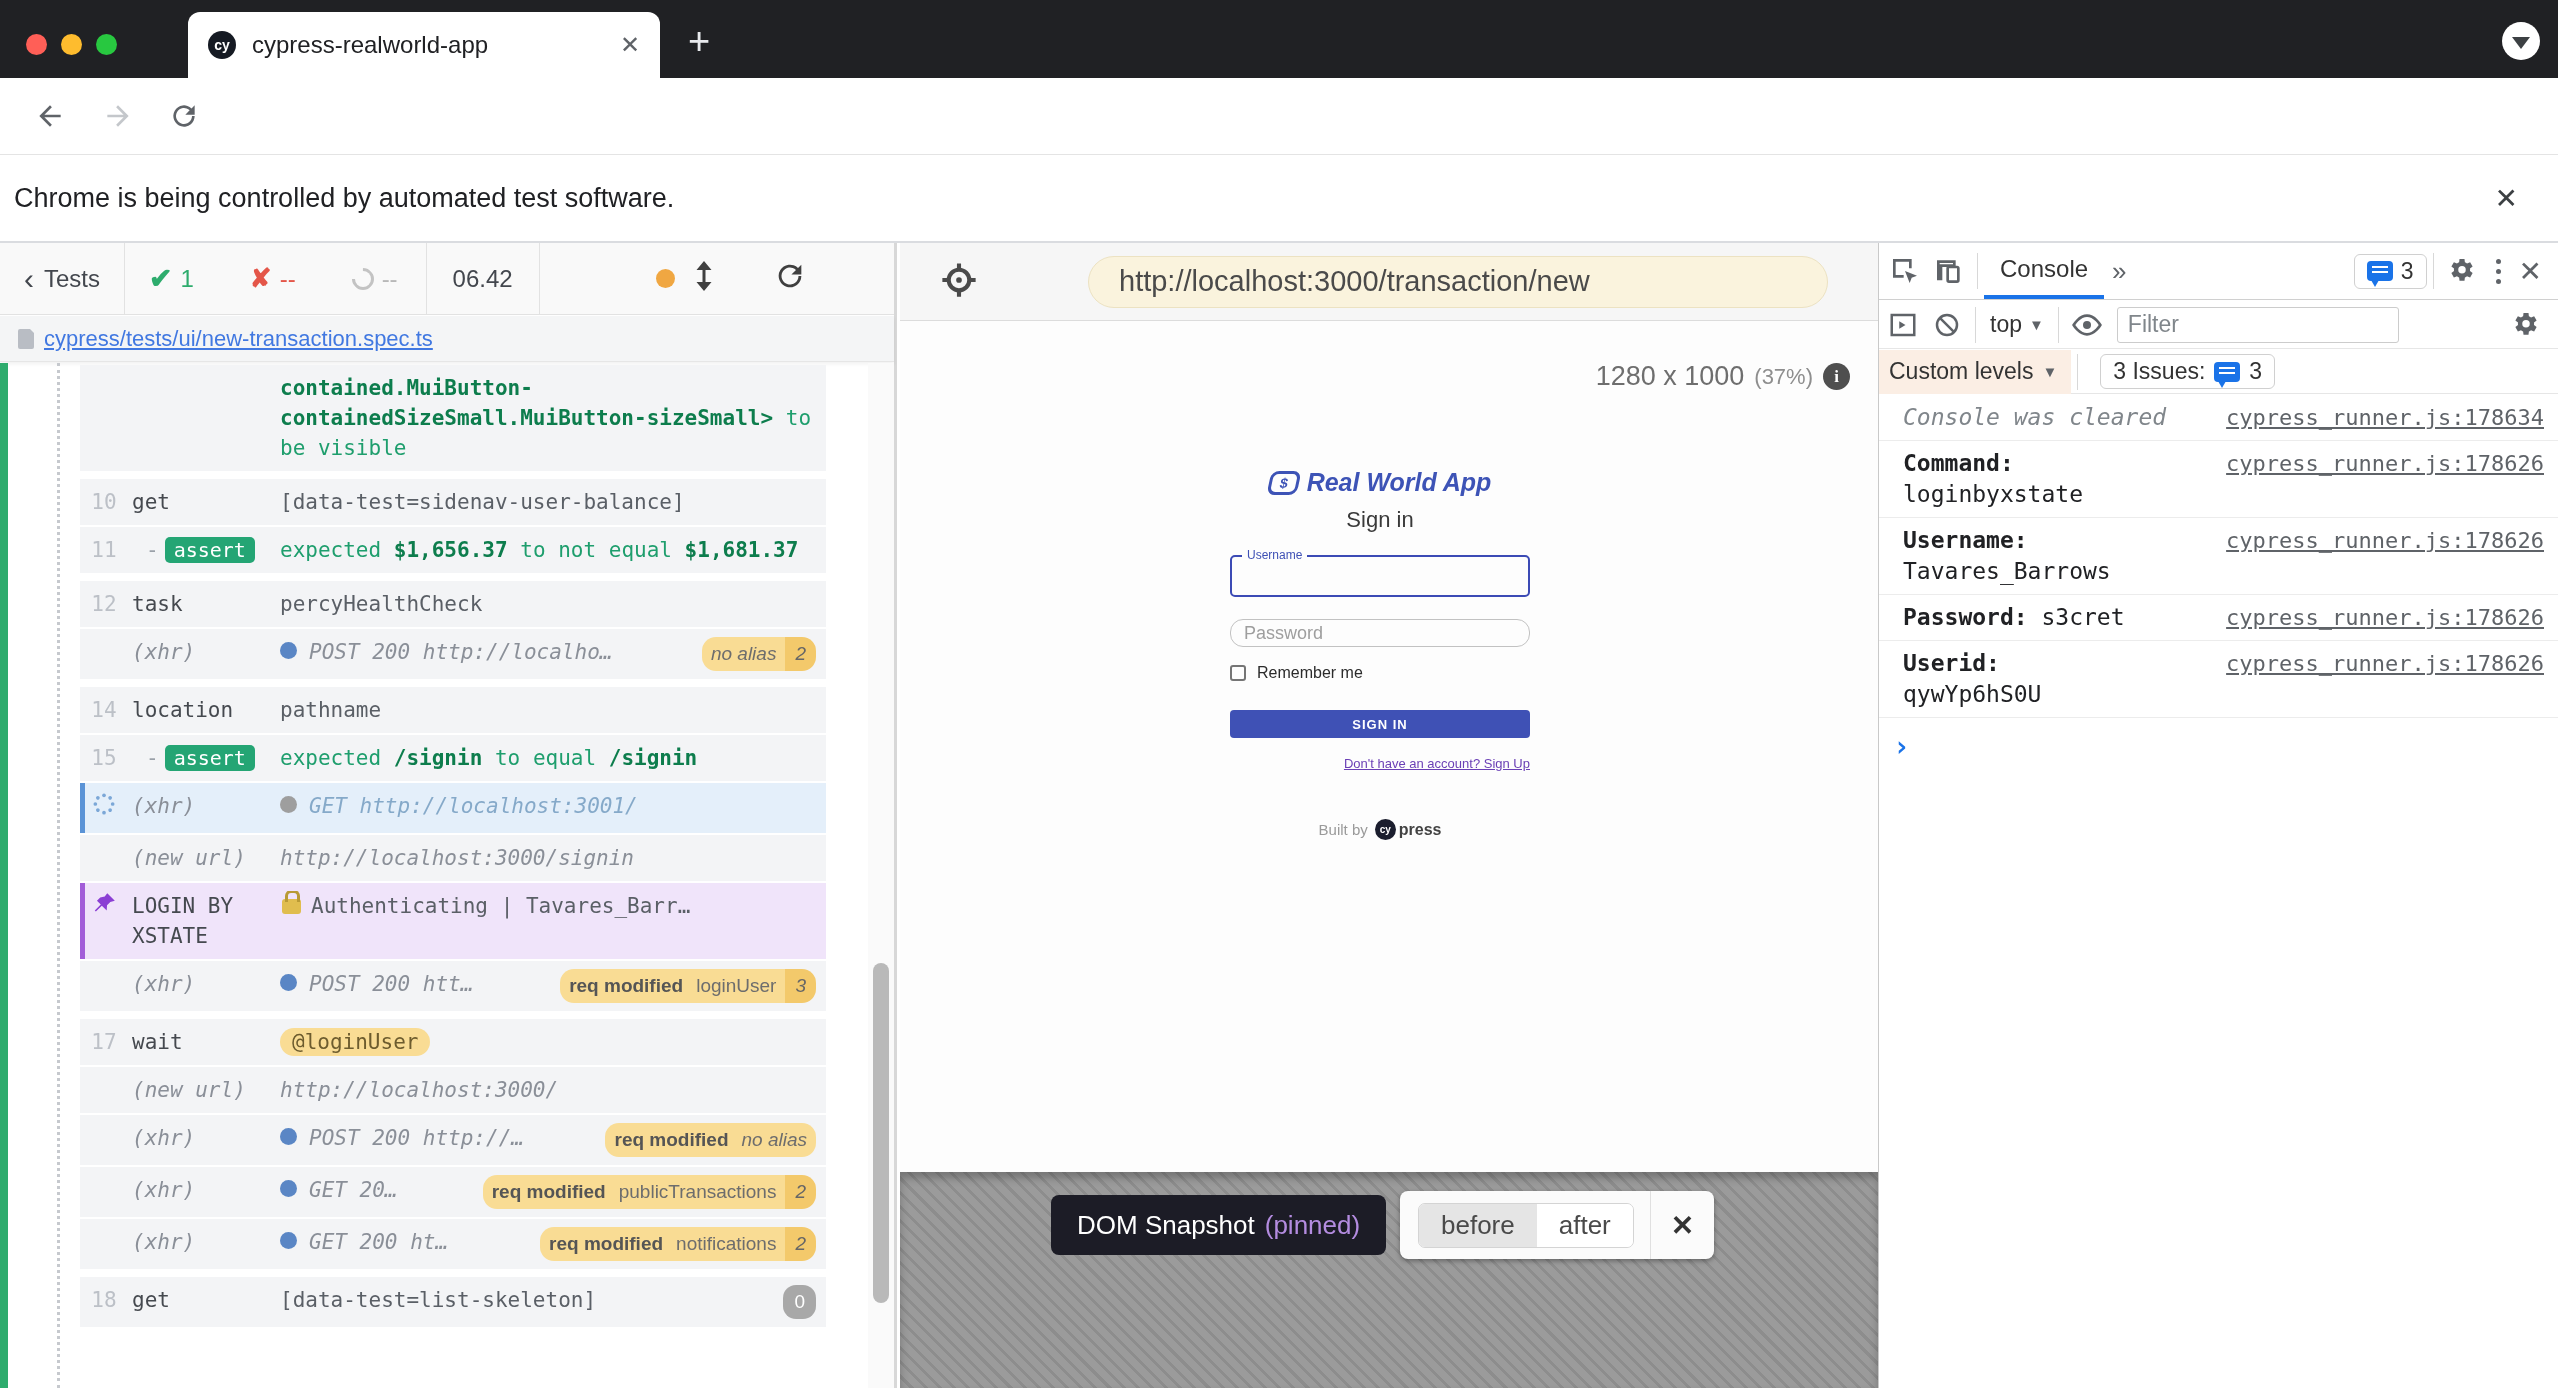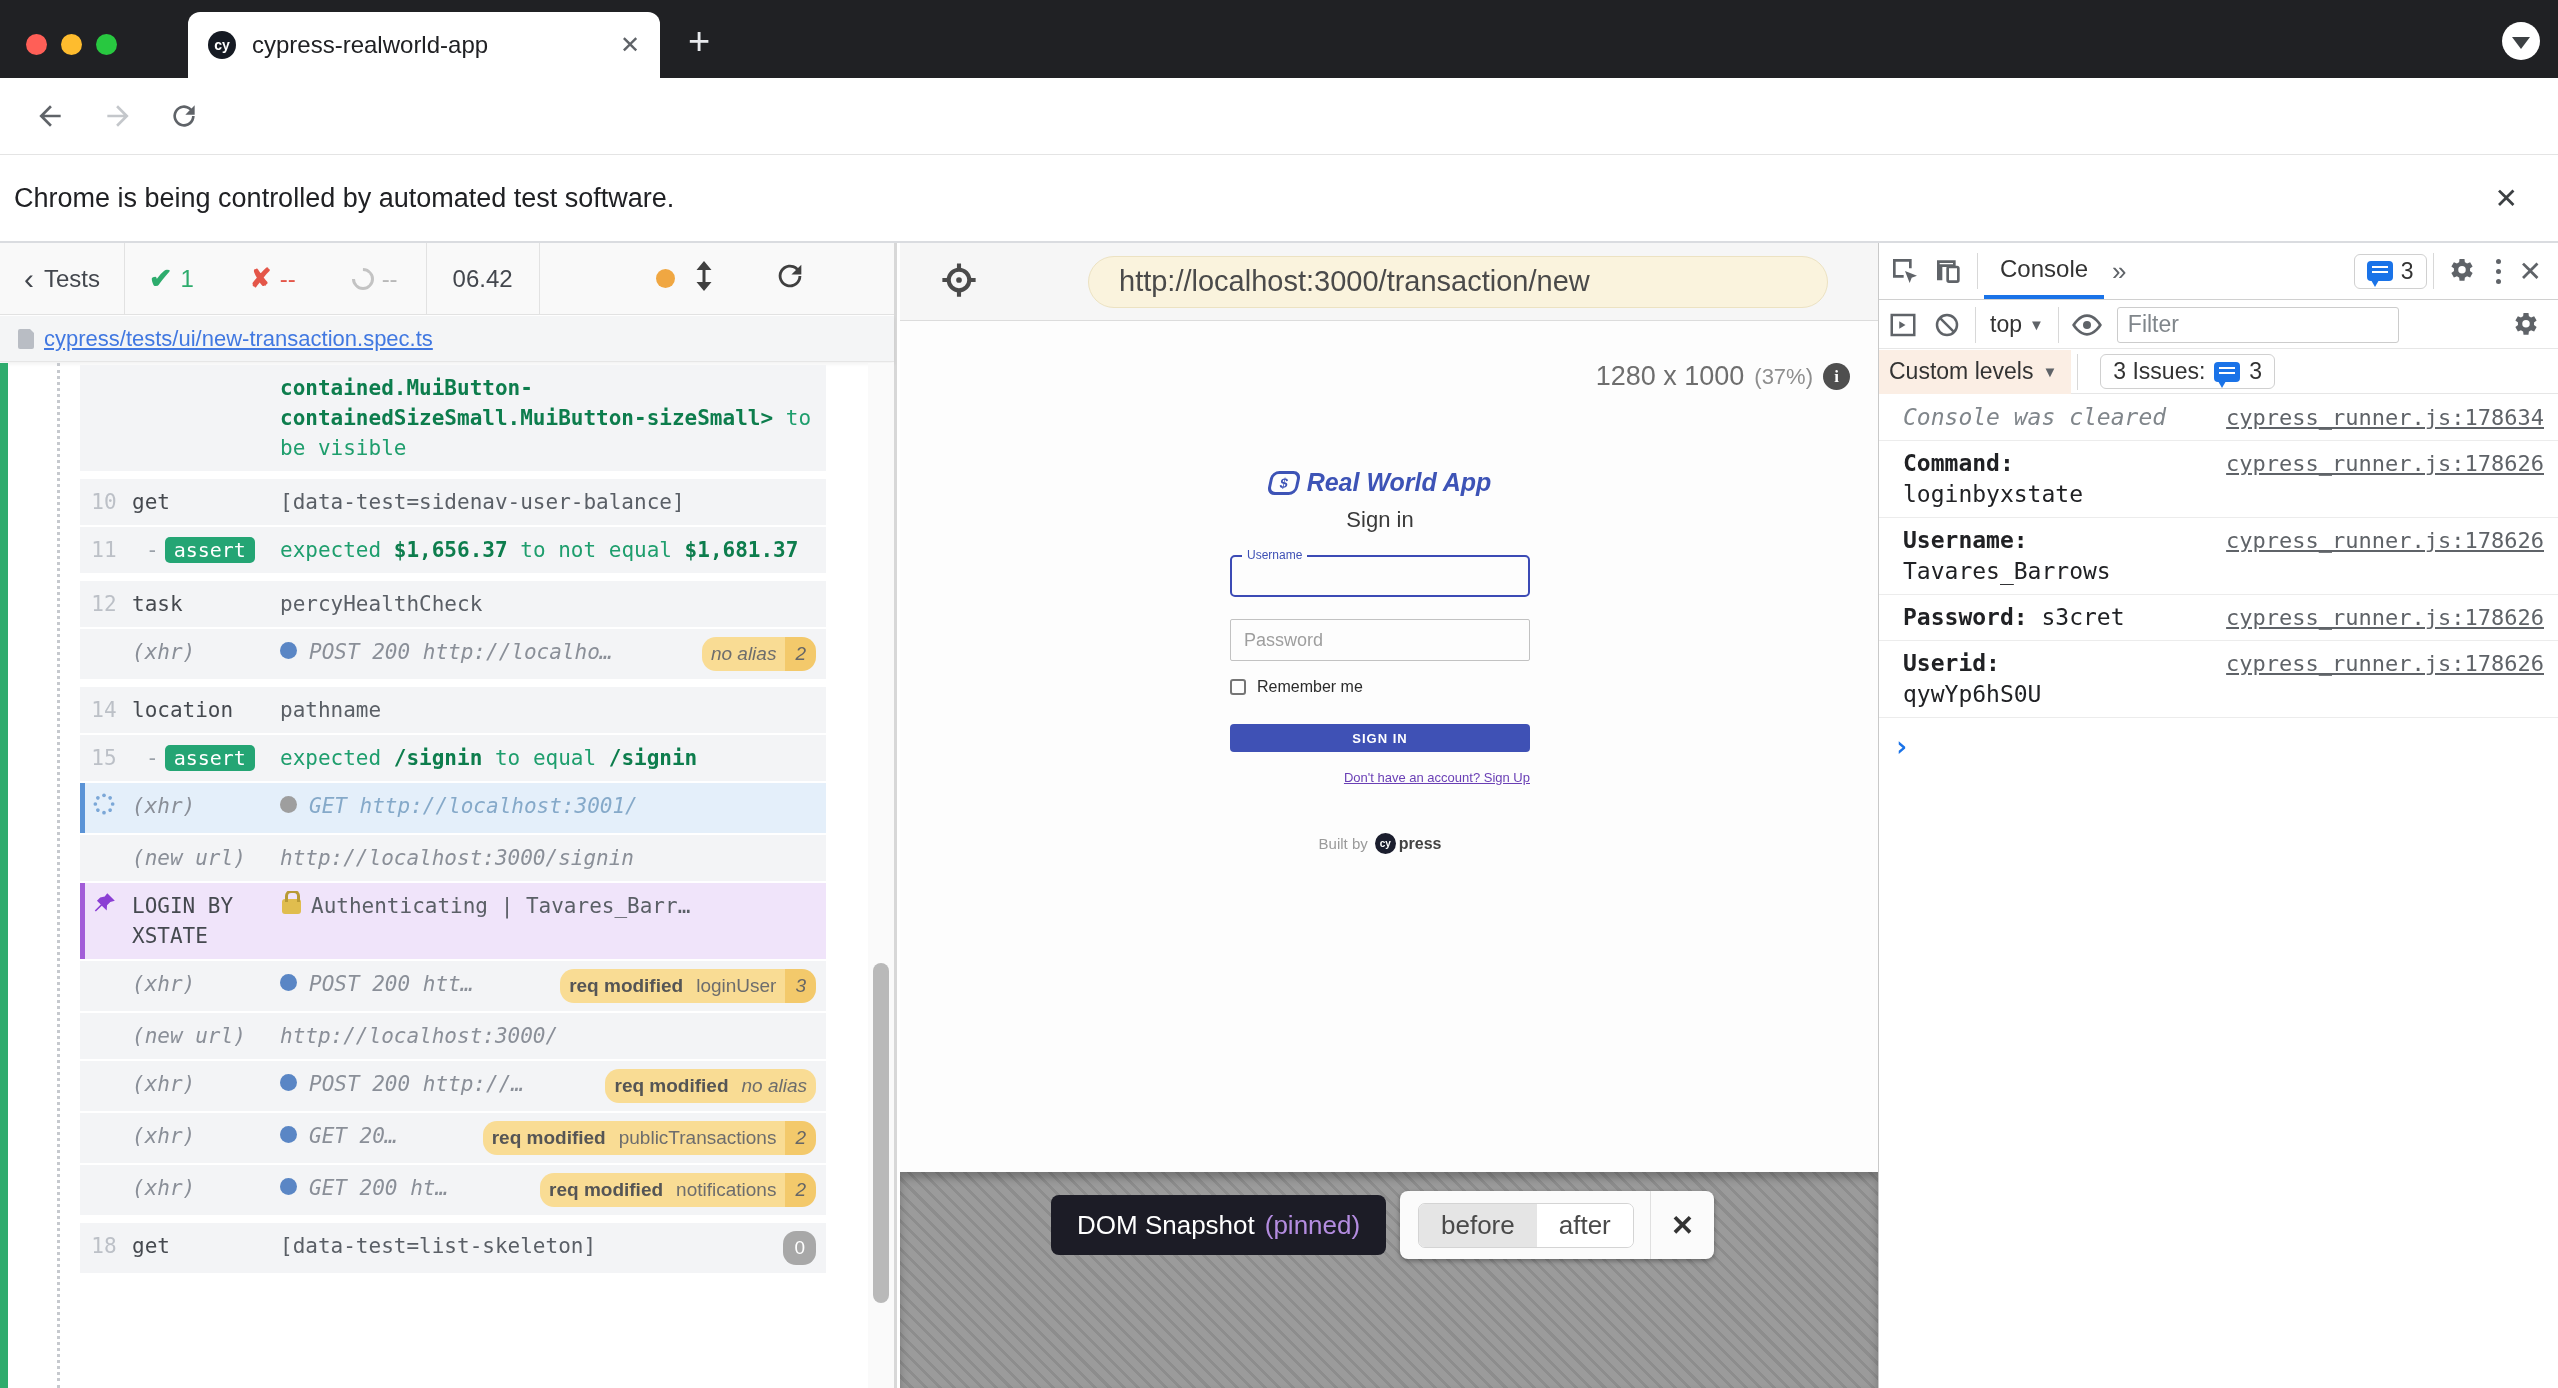--- a/index.html
+++ b/index.html
@@ -106,21 +106,21 @@
   .vp-size { font-size:27px; color:#6e6e6e; }
   .vp-scale { font-size:22px; color:#8e8e8e; }
   .vp-info-ic { width:27px; height:27px; border-radius:50%; background:#4f4f4f; color:#fff; font-size:17px; font-weight:bold; display:flex; align-items:center; justify-content:center; font-family:"Liberation Serif",serif; }
   .app { position:absolute; left:330px; top:225px; width:300px; }
   .brand-row { display:flex; align-items:center; justify-content:center; gap:8px; }
   .brand-mark { width:30px; height:24px; border:3px solid #3d53b6; border-radius:8px; transform:skewX(-12deg); display:flex; align-items:center; justify-content:center; color:#3d53b6; font-size:14px; font-weight:bold; }
   .brand-name { font-size:25px; font-weight:bold; font-style:italic; color:#3d53b6; }
   .signin-h { text-align:center; font-size:22px; color:#3a3a3a; margin-top:10px; }
   .fld-user { margin-top:22px; height:42px; border:2px solid #3c4bb5; border-radius:5px; position:relative; background:#fdfdfd; }
   .fld-user .lbl { position:absolute; left:10px; top:-9px; background:#fdfdfd; padding:0 5px; font-size:12px; color:#3f51b5; }
-  .fld-pass { margin-top:22px; height:42px; border:1px solid #c2c2c2; border-radius:2px; display:flex; align-items:center; padding-left:13px; font-size:18px; color:#9e9e9e; background:#fdfdfd; }
+  .fld-pass { margin-top:22px; height:28px; border:1px solid #c2c2c2; border-radius:13px; display:flex; align-items:center; padding-left:13px; font-size:18px; color:#9e9e9e; background:#fdfdfd; }
   .remember { margin-top:17px; display:flex; align-items:center; gap:11px; }
   .remember .box { width:16px; height:16px; border:2px solid #757575; border-radius:3px; }
   .remember .txt { font-size:16px; color:#2b2b2b; }
   .signin-btn { margin-top:28px; height:28px; background:#3f51b5; border-radius:4px; color:#fff; font-size:13px; font-weight:bold; letter-spacing:1px; display:flex; align-items:center; justify-content:center; }
   .signup-link { margin-top:18px; text-align:right; font-size:13px; color:#6a3fb5; text-decoration:underline; }
   .builtby { margin-top:48px; display:flex; align-items:center; justify-content:center; gap:7px; }
   .builtby .gray { font-size:15px; color:#9a9a9a; }
   .cy-circ { width:21px; height:21px; border-radius:50%; background:#1b1e2e; color:#fff; font-size:10px; font-weight:bold; display:flex; align-items:center; justify-content:center; }
   .cy-word { font-size:16px; font-weight:bold; color:#434343; margin-left:-4px; }
   .stripes { position:absolute; left:0; top:929px; width:100%; height:216px;
@@ -364,20 +364,25 @@
             <span class="c-method">(xhr)</span>
             <span class="c-msg"><span class="xdot blue"></span><span>POST 200 htt…</span></span>
             <span class="c-badges">
               <span class="badge-group">
                 <span class="badge-seg b">req modified</span>
                 <span class="badge-seg">loginUser</span>
                 <span class="badge-seg cnt">3</span>
               </span>
             </span>
           </div>
+          <div class="crow cmd gap">
+            <span class="c-num">17</span>
+            <span class="c-method">wait</span>
+            <span class="c-msg"><span class="alias-pill">@loginUser</span></span>
+          </div>
           <div class="crow newurl">
             <span class="c-num"></span>
             <span class="c-method">(new url)</span>
             <span class="c-msg"><span>http://localhost:3000/</span></span>
           </div>
           <div class="crow xhr">
             <span class="c-num"></span>
             <span class="c-method">(xhr)</span>
             <span class="c-msg"><span class="xdot blue"></span><span>POST 200 http://…</span></span>
             <span class="c-badges">

